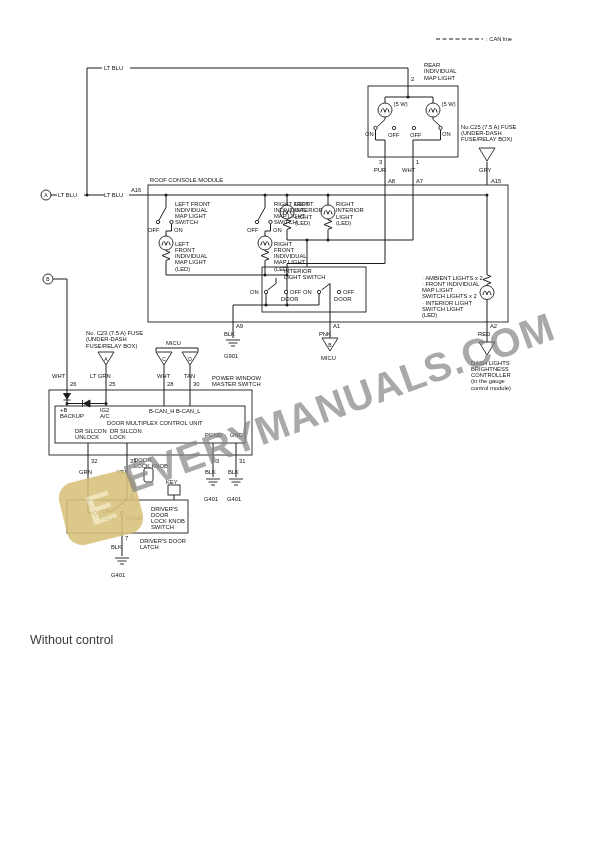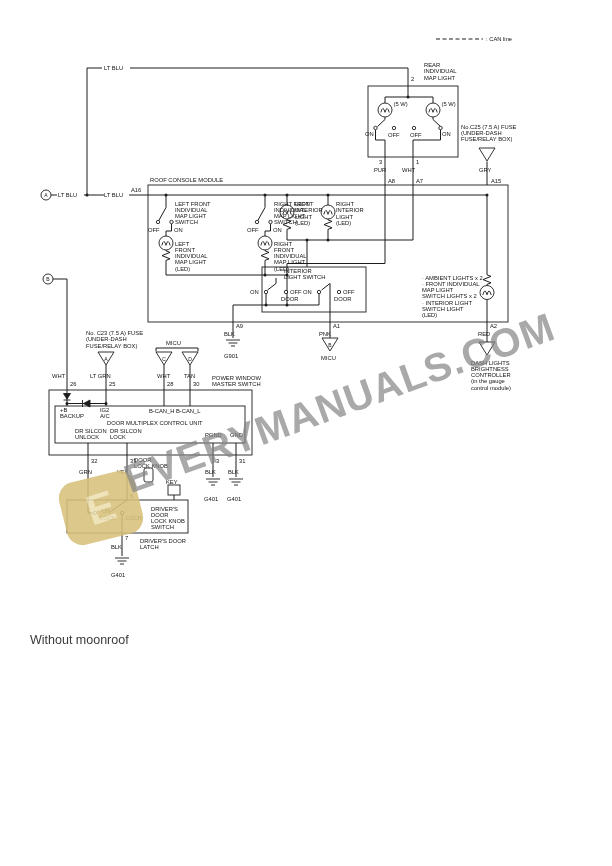--- a/index.html
+++ b/index.html
@@ -359,15 +359,15 @@
   <span>DRIVER'S DOOR</span>
   <span>LATCH</span>
 </div>
 <span class="L" style="left:111px;top:571.5px">G401</span>
 
 <div id="wm-logo">
   <span class="glyph">E</span>
 </div>
 <div id="wm-text">EVERYMANUALS.COM</div>
 
-<div id="caption">Without moonroof</div>
+<div id="caption">Without control</div>
 
 </div>
 
 </body></html>

